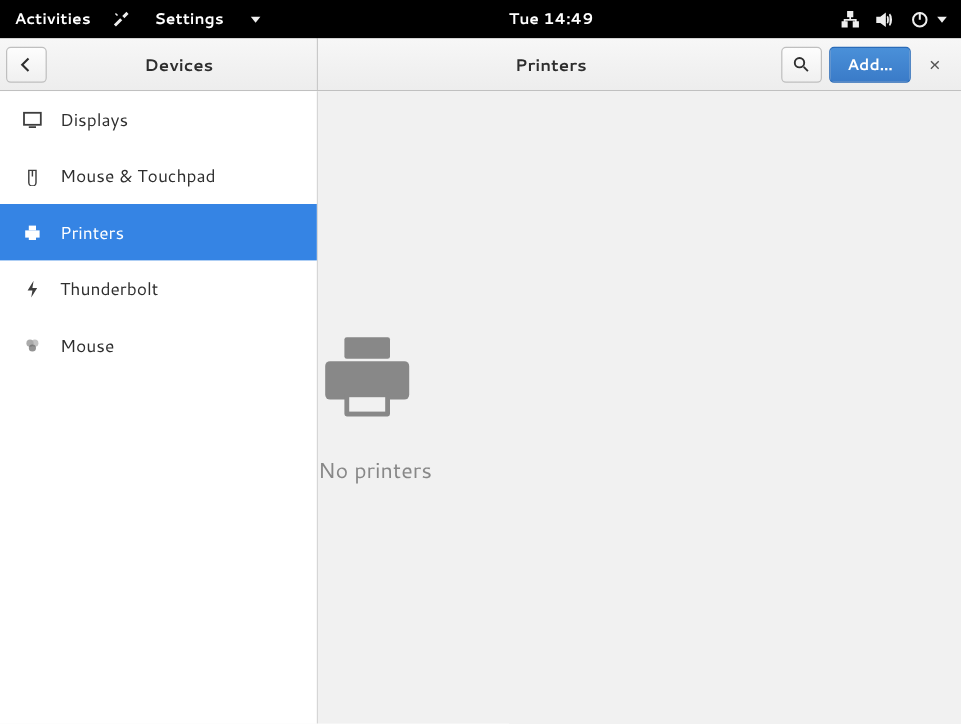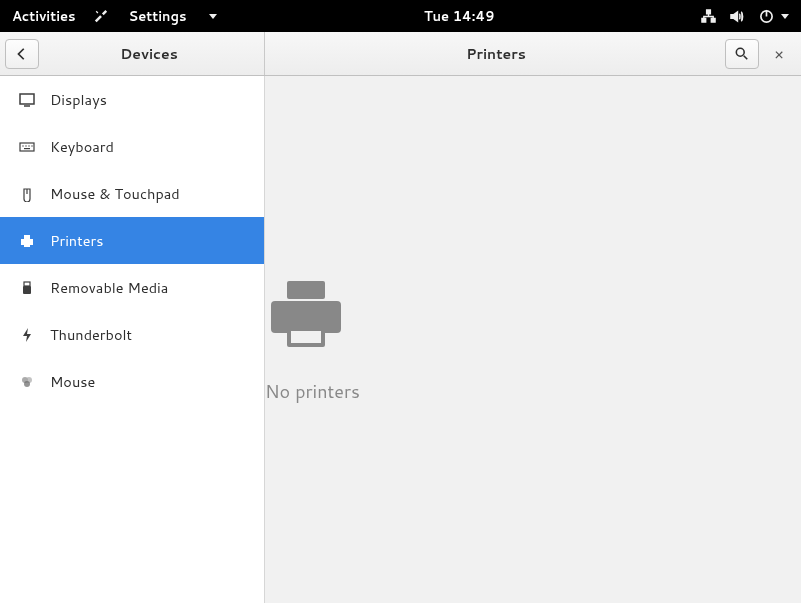--- a/index.html
+++ b/index.html
@@ -90,52 +90,40 @@
       <div class="header-title">Devices</div>
     </div>
     <div class="header-right">
       <div class="header-title-right">Printers</div>
       <div class="hb-btn srch-btn">
         <svg width="14" height="14" viewBox="0 0 16 16">
             <circle cx="6" cy="6" r="4.5" stroke="#2e2e2e" stroke-width="1.8" fill="none"></circle>
             <line x1="10" y1="10" x2="14" y2="14" stroke="#2e2e2e" stroke-width="1.8"></line>
           </svg>
       </div>
+      <div class="hb-btn prm-btn">Add…</div>
       <div class="hb-btn close-btn">
         <span>×</span>
       </div>
     </div>
   </div>
 
   <div class="content">
     <div class="sidebar">
 
       <div class="sidebar-item">
         <span class="icn">
             <svg width="16" height="16" viewBox="0 0 16 16">
               <rect x="1" y="2" width="14" height="10" stroke="#3e3e3e" stroke-width="1.5" fill="none"></rect>
               <line x1="5" y1="14" x2="11" y2="14" stroke="#3e3e3e" stroke-width="1.5"></line>
             </svg>
           </span>
         <span class="sidebar-label">Displays</span>
       </div>
 
-      <div class="sidebar-item">
-        <span class="icn">
-            <svg width="16" height="16" viewBox="0 0 16 16">
-              <rect x="1" y="4" width="14" height="8" stroke="#3e3e3e" stroke-width="1.2" fill="none"></rect>
-              <circle cx="4" cy="7" r="0.7"></circle>
-              <circle cx="7" cy="7" r="0.7"></circle>
-              <circle cx="10" cy="7" r="0.7"></circle>
-              <circle cx="13" cy="7" r="0.7"></circle>
-              <rect x="5" y="9" width="6" height="1.2"></rect>
-            </svg>
-          </span>
-        <span class="sidebar-label">Keyboard</span>
-      </div>
 
       <div class="sidebar-item">
         <span class="icn">
             <svg width="16" height="16" viewBox="0 0 16 16">
               <path d="M5 3h6v10a3 3 0 0 1-6 0z" stroke="#3e3e3e" stroke-width="1.2" fill="none"></path>
               <line x1="8" y1="3" x2="8" y2="8" stroke="#3e3e3e" stroke-width="1.2"></line>
             </svg>
           </span>
         <span class="sidebar-label">Mouse &amp; Touchpad</span>
       </div>
@@ -144,29 +132,20 @@
         <span class="icn">
             <svg width="16" height="16" viewBox="0 0 16 16">
               <rect x="2" y="6" width="12" height="6"></rect>
               <rect x="5" y="2" width="6" height="4" fill="#fff"></rect>
               <rect x="5" y="10" width="6" height="4" fill="#fff"></rect>
             </svg>
           </span>
         <span class="sidebar-label">Printers</span>
       </div>
 
-      <div class="sidebar-item">
-        <span class="icn">
-            <svg width="16" height="16" viewBox="0 0 16 16">
-              <rect x="5" y="2" width="6" height="4" stroke="#3e3e3e" stroke-width="1.2" fill="none"></rect>
-              <rect x="4" y="6" width="8" height="8" rx="1" fill="#3e3e3e"></rect>
-            </svg>
-          </span>
-        <span class="sidebar-label">Removable Media</span>
-      </div>
 
       <div class="sidebar-item">
         <span class="icn">
             <svg width="16" height="16" viewBox="0 0 16 16">
               <path d="M9 1L4 9h4l-1 6 5-8H8z"></path>
             </svg>
           </span>
         <span class="sidebar-label">Thunderbolt</span>
       </div>
 

